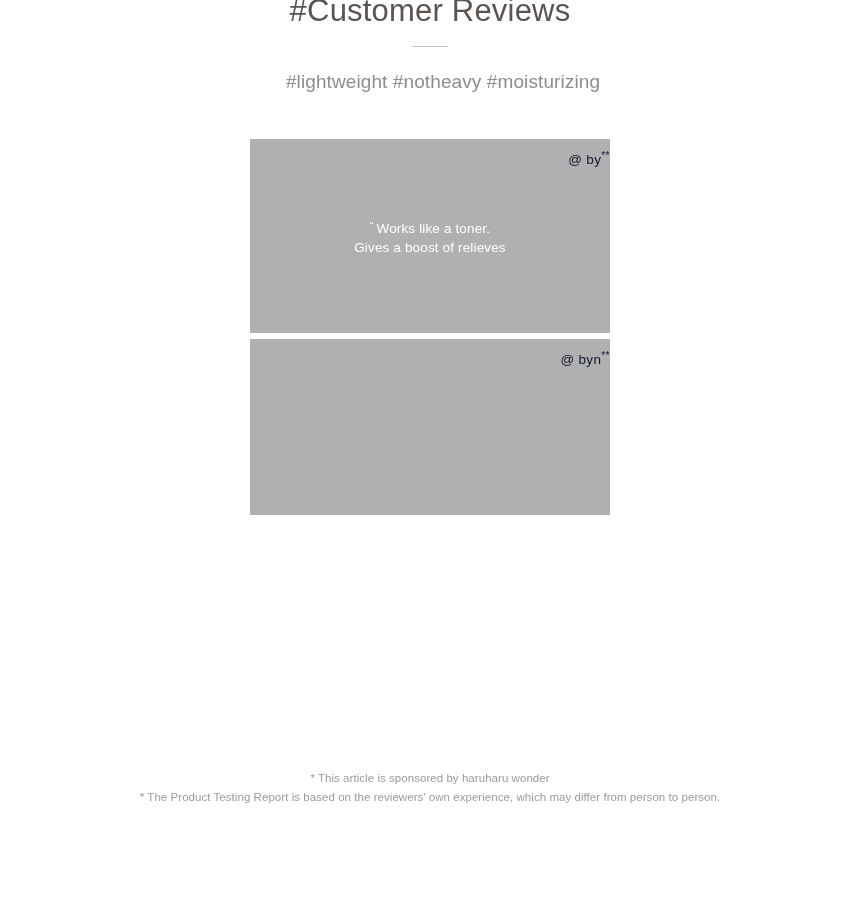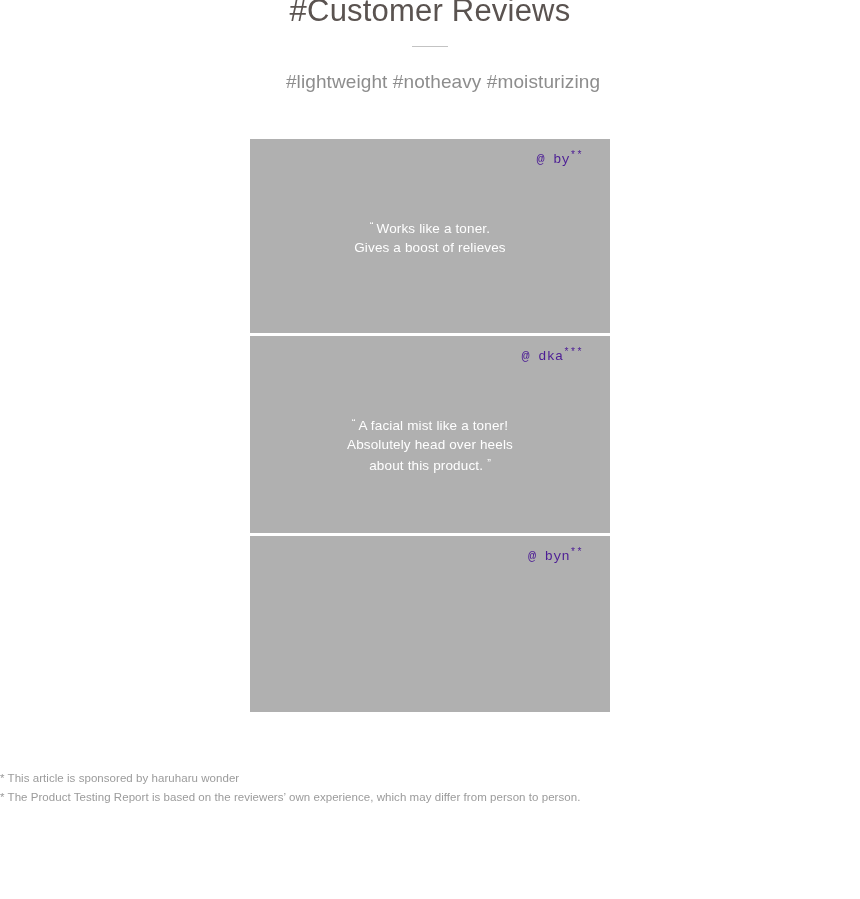--- a/index.html
+++ b/index.html
@@ -77,26 +77,25 @@
 
   .card-divider {
     width: 360px;
     height: 3px;
     background: #ffffff;
   }
 
   .handle {
     position: absolute;
     top: 11px;
-    right: 27px;
+    right: 0;
     font-size: 13.5px;
-    color: #4c1d95;
+    color: #0f172a;
     letter-spacing: 0.3px;
     white-space: nowrap;
-    font-family: Liberation Mono, monospace;
   }
   .handle .stars {
     font-size: 10px;
     vertical-align: 5px;
     letter-spacing: 0.5px;
   }
 
   .quote-block {
     position: absolute;
     left: 0;
@@ -122,21 +121,21 @@
   .qmark.close { margin-left: 4px; }
 
   .quote-line { display: block; }
 
   
   .footer {
     position: absolute;
     top: 769px;
     left: 0;
     right: 0;
-    text-align: left;
+    text-align: center;
     color: #9b9b9b;
     font-size: 11.5px;
     line-height: 19px;
     letter-spacing: 0.05px;
   }
   .footer-line { display: block; }
 </style>
 </head>
 <body>
 
@@ -151,28 +150,20 @@
   <div class="review-card card-1">
     <div class="handle"><span>@ by</span><span class="stars">**</span></div>
     <div class="quote-block">
       <span class="quote-line"><span class="qmark open">“</span><span>Works like a toner.</span></span>
       <span class="quote-line"><span>Gives a boost of relieves</span></span>
     </div>
   </div>
 
   <div class="card-divider"></div>
 
-  <div class="review-card card-2">
-    <div class="handle"><span>@ dka</span><span class="stars">***</span></div>
-    <div class="quote-block">
-      <span class="quote-line"><span class="qmark open">“</span><span>A facial mist like a toner!</span></span>
-      <span class="quote-line"><span>Absolutely head over heels</span></span>
-      <span class="quote-line"><span>about this product.</span><span class="qmark close">”</span></span>
-    </div>
-  </div>
 
   <div class="card-divider"></div>
 
   <div class="review-card card-3">
     <div class="handle"><span>@ byn</span><span class="stars">**</span></div>
   </div>
 
 </div>
 
 <div class="footer">

